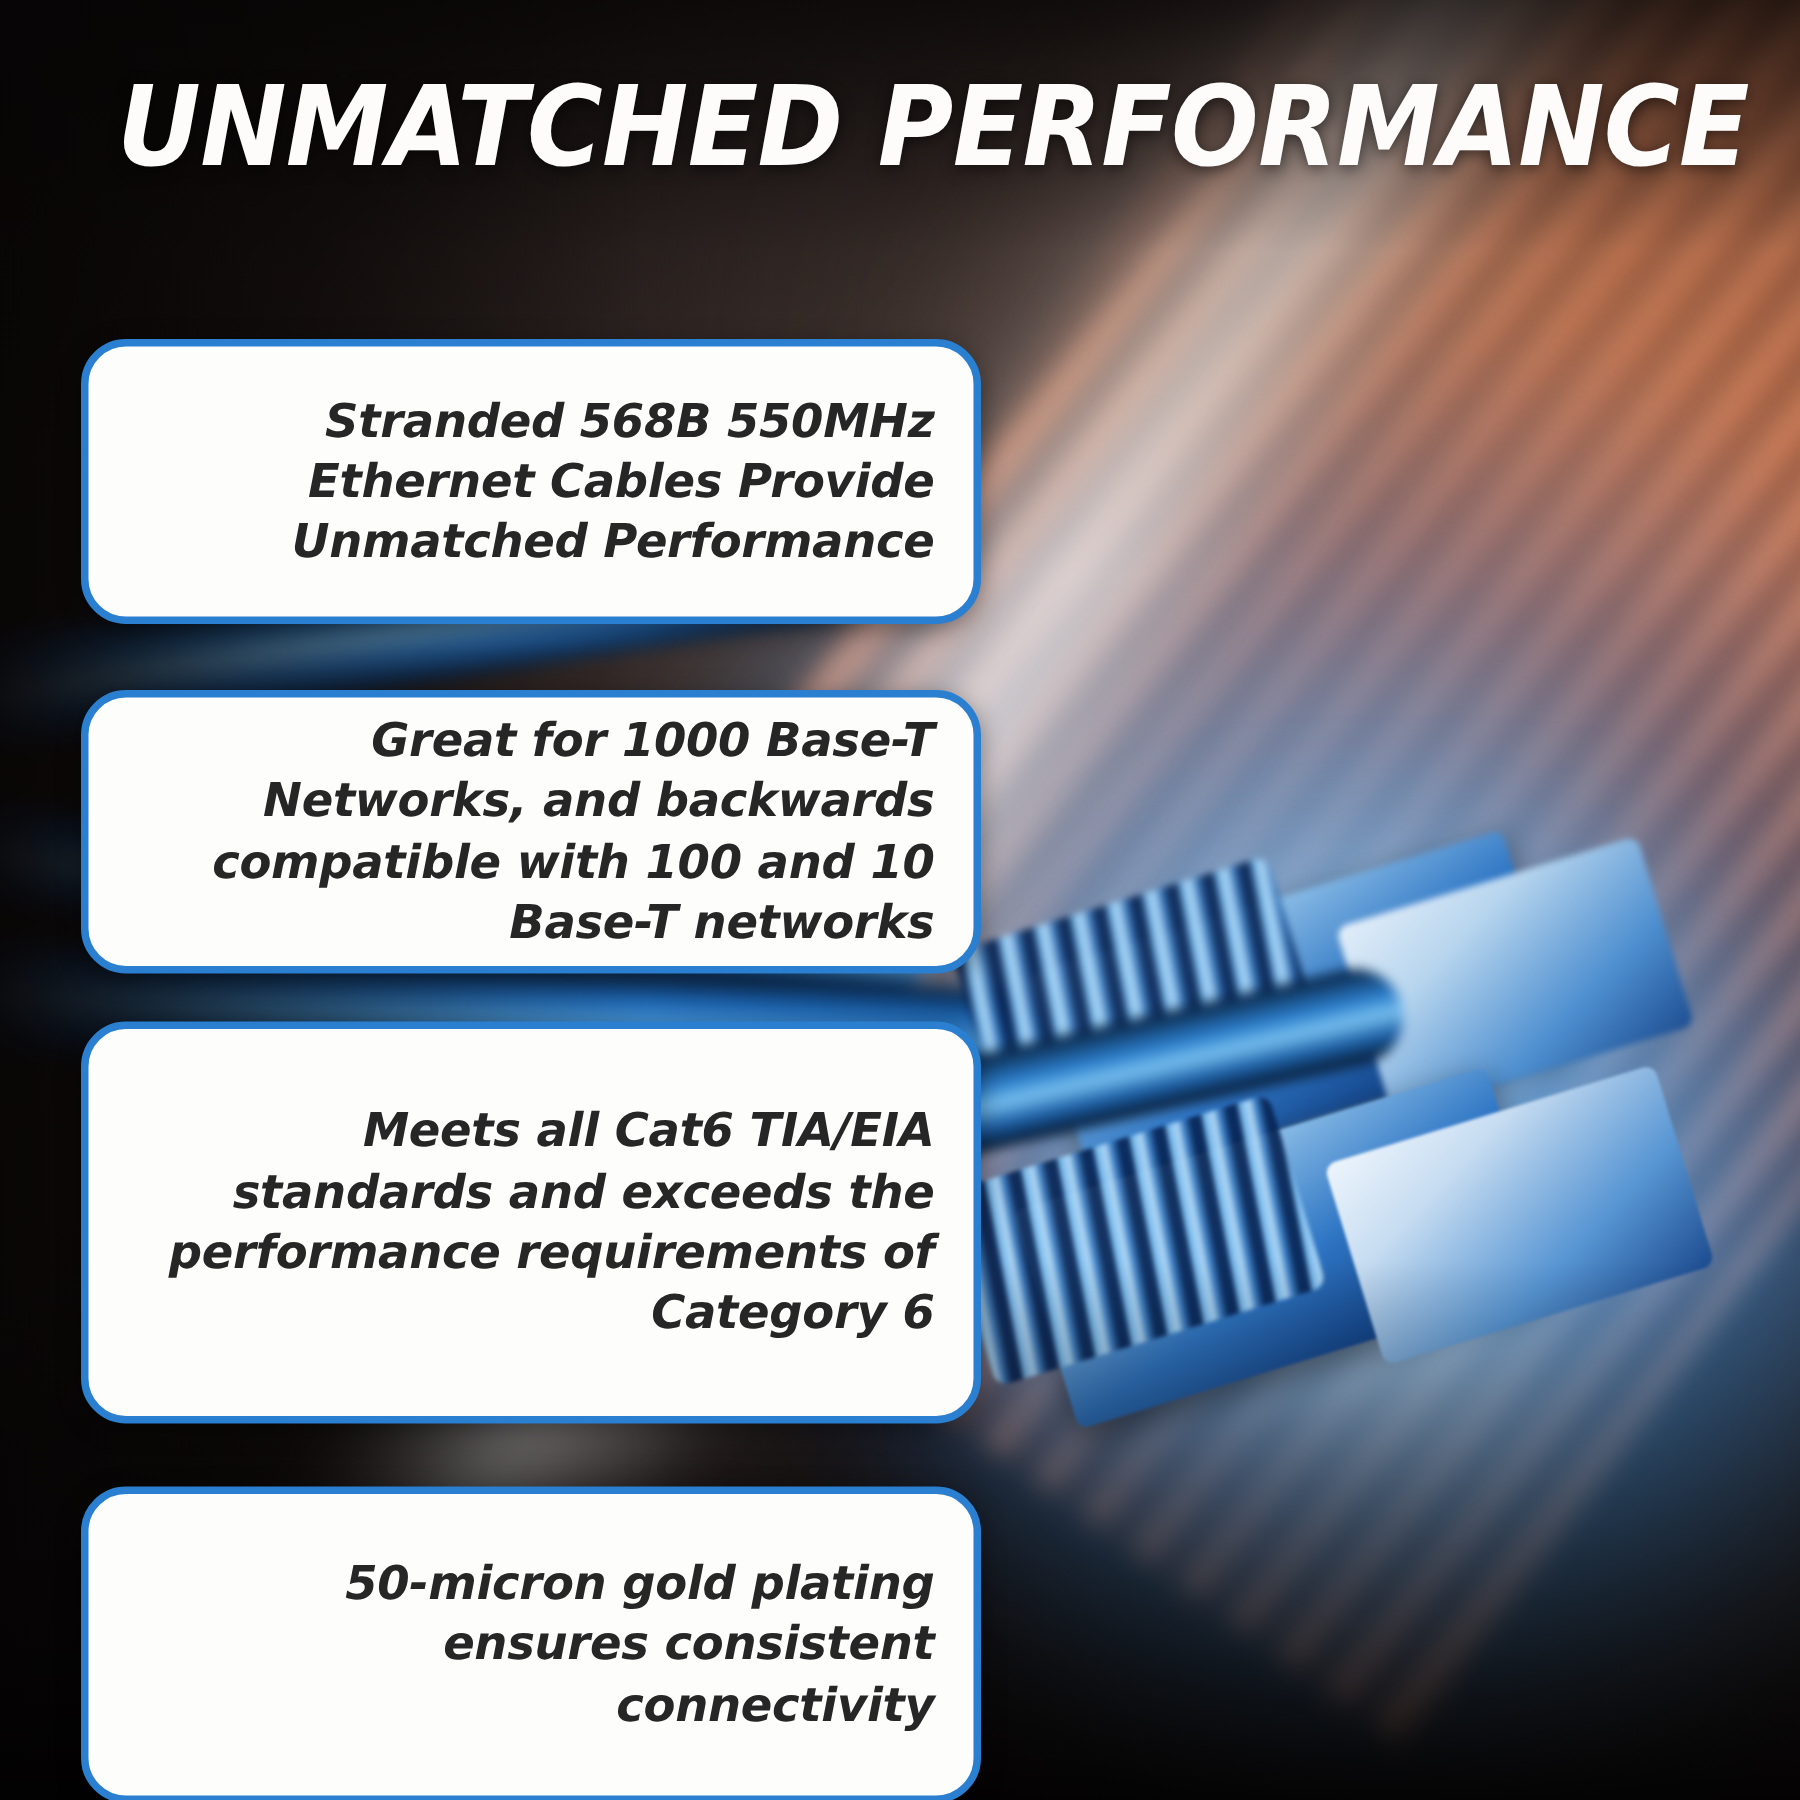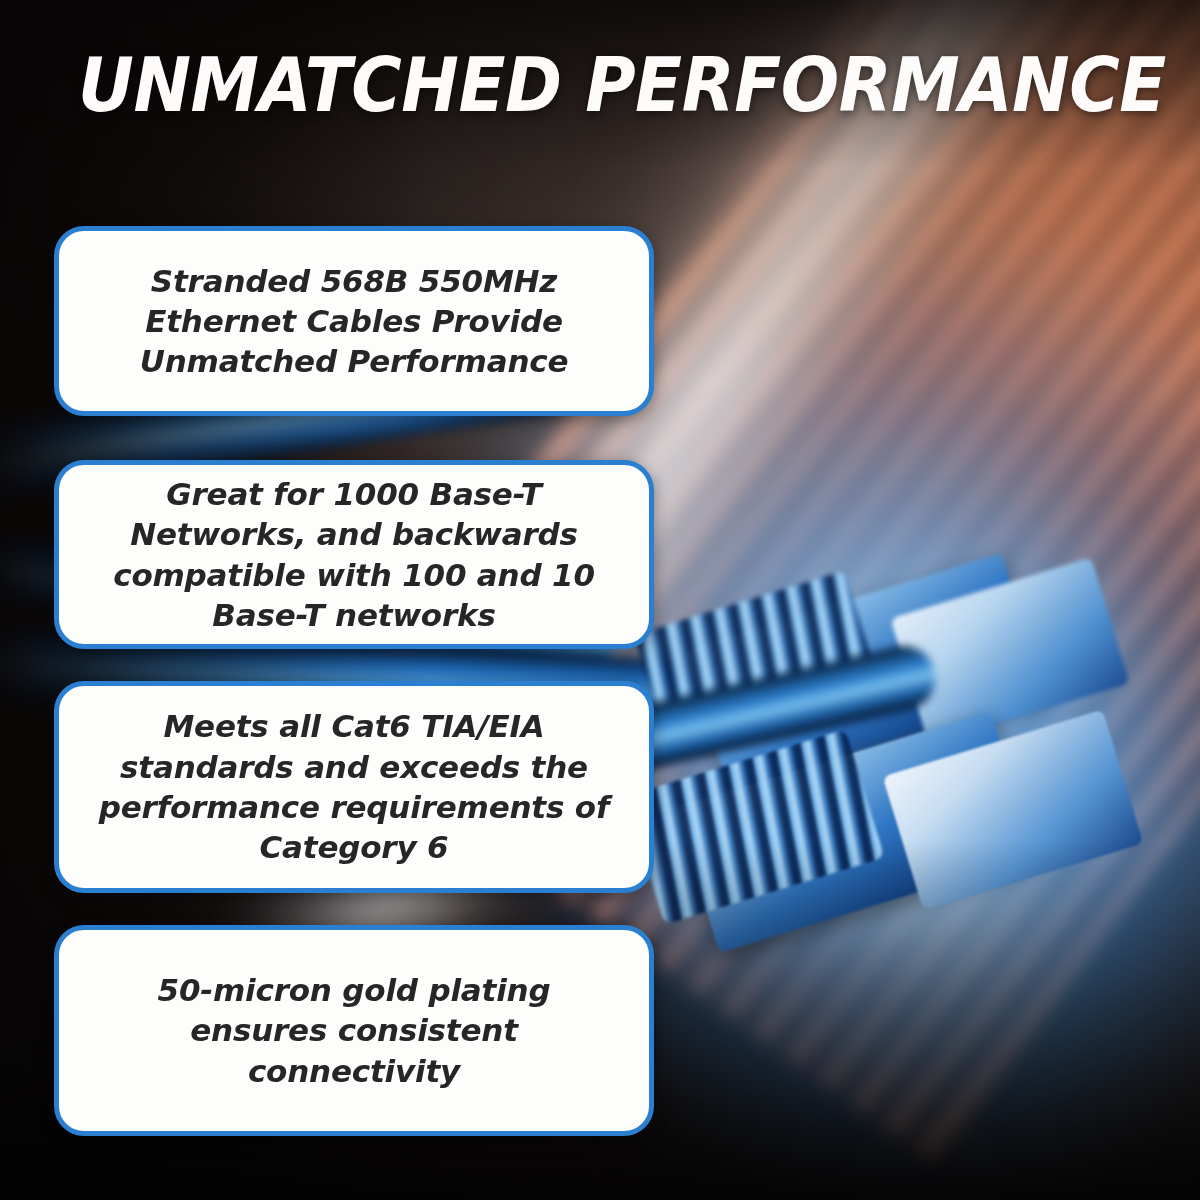--- a/index.html
+++ b/index.html
@@ -231,32 +231,32 @@
     border-radius: 30px;
     display: flex;
     align-items: center;
     justify-content: center;
     box-shadow: 0 4px 16px rgba(0,0,0,0.40);
     margin-bottom: 44px;
   }
   .card-text {
     margin: 0;
     padding: 0 26px;
-    text-align: center;
+    text-align: right;
     color: #262626;
     font-family: "DejaVu Sans", "Liberation Sans", sans-serif;
     font-size: 31px;
     font-weight: 700;
     font-style: italic;
     line-height: 1.30;
     letter-spacing: -0.2px;
   }
   .card-1 { height: 190px; }
   .card-2 { height: 189px; margin-bottom: 32px; }
-  .card-3 { height: 212px; margin-bottom: 32px; }
+  .card-3 { height: 268px; margin-bottom: 42px; }
   .card-4 { height: 211px; margin-bottom: 0; }
 </style>
 </head>
 <body>
 
 <div id="poster">
 
   <div class="photo">
     <div class="layer bg-base"></div>
     <div class="layer warm-haze"></div>

